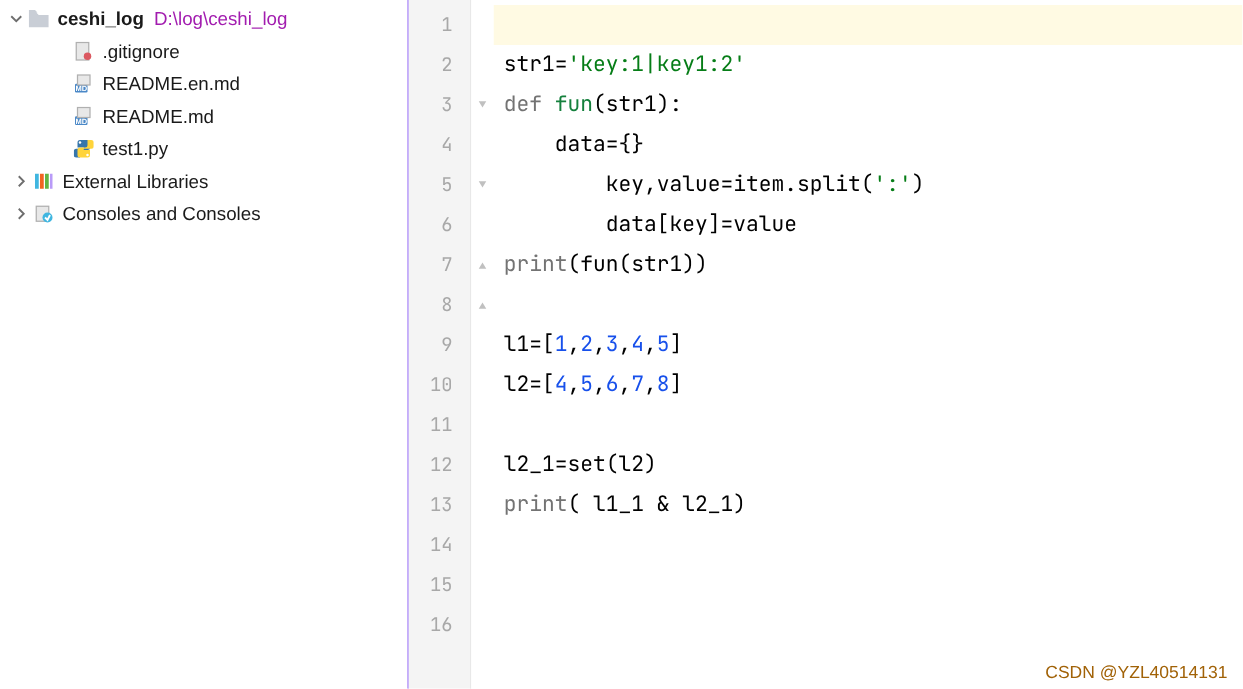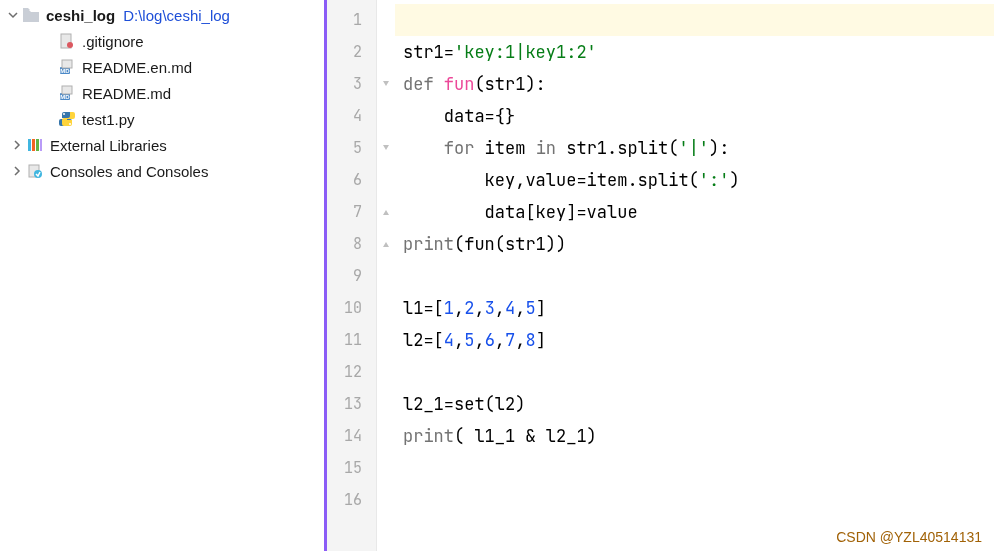--- a/index.html
+++ b/index.html
@@ -10,21 +10,21 @@
       width: 994px;
       height: 551px;
       overflow: hidden;
       display: flex;
       position: relative;
     }
     .project-tree {
       width: 327px;
       height: 100%;
       background: #fff;
-      border-right: 3px solid #8b5cf6;
+      border-right: 1px solid #8b5cf6;
       overflow: hidden;
       padding-top: 2px;
     }
     .tree-item {
       display: flex;
       align-items: center;
       height: 26px;
       padding-left: 6px;
       cursor: pointer;
       font-size: 15px;
@@ -52,21 +52,21 @@
       justify-content: center;
       margin-right: 6px;
     }
     .tree-label {
       font-size: 15px;
       color: #1a1a1a;
     }
     .tree-label.bold { font-weight: 700; }
     .tree-path {
       font-size: 15px;
-      color: #1d4ed8;
+      color: #a21caf;
       margin-left: 8px;
     }
     .editor-area {
       flex: 1;
       display: flex;
       height: 100%;
       background: #fff;
       position: relative;
     }
     .gutter {
@@ -105,21 +105,21 @@
     .code-line {
       height: 32px;
       line-height: 32px;
       white-space: pre;
       padding-left: 8px;
     }
     .code-line.current { background: #fffae3; }
     .kw { color: #737373; font-weight: 400; }
     .str { color: #067d17; }
     .num { color: #1750eb; }
-    .fn { color: #ec4899; }
+    .fn { color: #15803d; }
     .watermark {
       position: absolute;
       bottom: 6px;
       right: 12px;
       font-size: 14px;
       color: #a16207;
       font-family: Arial, sans-serif;
       pointer-events: none;
     }
   </style>
@@ -265,21 +265,20 @@
       <div class="fold-mark"></div>
       <div class="fold-mark"></div>
       <div class="fold-mark"></div>
       <div class="fold-mark"></div>
     </div>
   <div class="code-area" id="code-area">
       <div class="code-line current"></div>
       <div class="code-line"><span>str1=</span><span class="str">'key:1|key1:2'</span></div>
       <div class="code-line"><span class="kw">def</span><span> </span><span class="fn">fun</span><span>(str1):</span></div>
       <div class="code-line"><span>    data={}</span></div>
-      <div class="code-line"><span>    </span><span class="kw">for</span><span> item </span><span class="kw">in</span><span> str1.split(</span><span class="str">'|'</span><span>):</span></div>
       <div class="code-line"><span>        key,value=item.split(</span><span class="str">':'</span><span>)</span></div>
       <div class="code-line"><span>        data[key]=value</span></div>
       <div class="code-line"><span class="kw">print</span><span>(fun(str1))</span></div>
       <div class="code-line"></div>
       <div class="code-line"><span>l1=[</span><span class="num">1</span><span>,</span><span class="num">2</span><span>,</span><span class="num">3</span><span>,</span><span class="num">4</span><span>,</span><span class="num">5</span><span>]</span></div>
       <div class="code-line"><span>l2=[</span><span class="num">4</span><span>,</span><span class="num">5</span><span>,</span><span class="num">6</span><span>,</span><span class="num">7</span><span>,</span><span class="num">8</span><span>]</span></div>
       <div class="code-line"></div>
       <div class="code-line"><span>l2_1=set(l2)</span></div>
       <div class="code-line"><span class="kw">print</span><span>( l1_1 &amp; l2_1)</span></div>
     </div>

